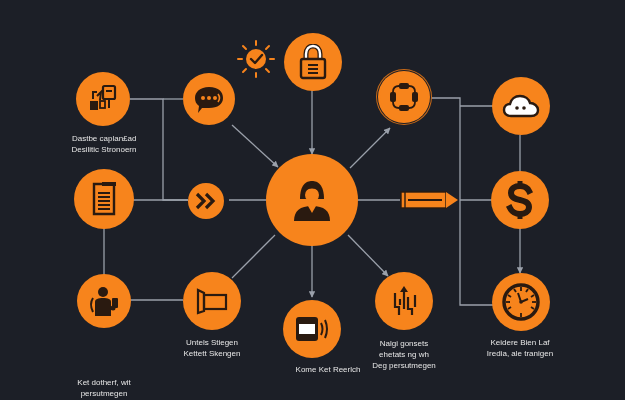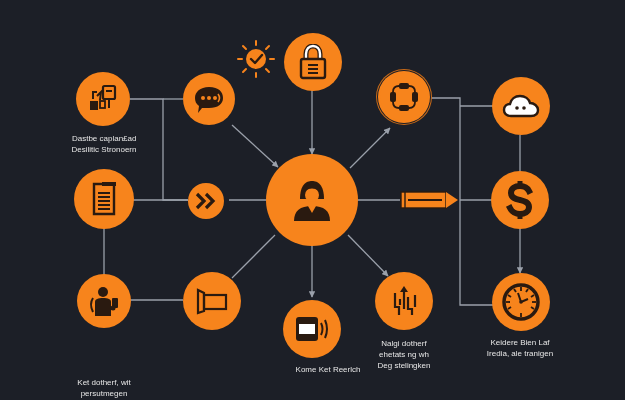--- a/index.html
+++ b/index.html
@@ -181,20 +181,24 @@
     <div>Ket dotherf, wit</div>
     <div>persutmegen</div>
   </div>
 
   <div class="node" style="left:183px;top:272px;width:58px;height:58px;">
     <svg width="34" height="28" viewBox="0 0 34 28">
       <path d="M3 3 L9 6 L9 24 L3 26 Z" fill="none" stroke="#2a1a10" stroke-width="2.2"></path>
       <rect x="9" y="8" width="22" height="14" fill="none" stroke="#2a1a10" stroke-width="2.2"></rect>
     </svg>
   </div>
+  <div class="label" style="left:212px;top:337px;">
+    <div>Untels Stiegen</div>
+    <div>Kettett Skengen</div>
+  </div>
 
   <div class="node" style="left:283px;top:300px;width:58px;height:58px;">
     <svg width="36" height="28" viewBox="0 0 36 28">
       <rect x="2" y="2" width="22" height="24" rx="3" fill="#2a1a10"></rect>
       <rect x="5" y="9" width="16" height="10" fill="#ffffff"></rect>
       <path d="M27 8 Q30 14 27 20" fill="none" stroke="#2a1a10" stroke-width="2"></path>
       <path d="M31 5 Q35 14 31 23" fill="none" stroke="#2a1a10" stroke-width="2"></path>
     </svg>
   </div>
   <div class="label" style="left:328px;top:364px;">
@@ -205,23 +209,23 @@
     <svg width="34" height="36" viewBox="0 0 34 36">
       <path d="M17 3 L13 9 L21 9 Z" fill="#2a1a10"></path>
       <line x1="17" y1="9" x2="17" y2="26" stroke="#2a1a10" stroke-width="2.2"></line>
       <path d="M8 10 L8 24 L12 24 L12 32" fill="none" stroke="#2a1a10" stroke-width="2.2"></path>
       <path d="M13 16 L13 22" fill="none" stroke="#2a1a10" stroke-width="2.2"></path>
       <path d="M21 14 L21 26 L25 26 L25 32" fill="none" stroke="#2a1a10" stroke-width="2.2"></path>
       <path d="M28 12 L28 24" fill="none" stroke="#2a1a10" stroke-width="2.2"></path>
     </svg>
   </div>
   <div class="label" style="left:404px;top:338px;">
-    <div>Nalgi dotherf</div>
+    <div>Nalgi gonsets</div>
     <div>ehetats ng wh</div>
-    <div>Deg stelingken</div>
+    <div>Deg persutmegen</div>
   </div>
 
   <div class="node" style="left:492px;top:273px;width:58px;height:58px;">
     <svg width="40" height="40" viewBox="0 0 40 40">
       <circle cx="20" cy="20" r="17" fill="#f7841c" stroke="#2a1a10" stroke-width="3.5"></circle>
       <g stroke="#2a1a10" stroke-width="1.8">
         <line x1="20" y1="5" x2="20" y2="9"></line>
           <line x1="20" y1="31" x2="20" y2="35"></line>
         <line x1="5" y1="20" x2="9" y2="20"></line>
           <line x1="31" y1="20" x2="35" y2="20"></line>

